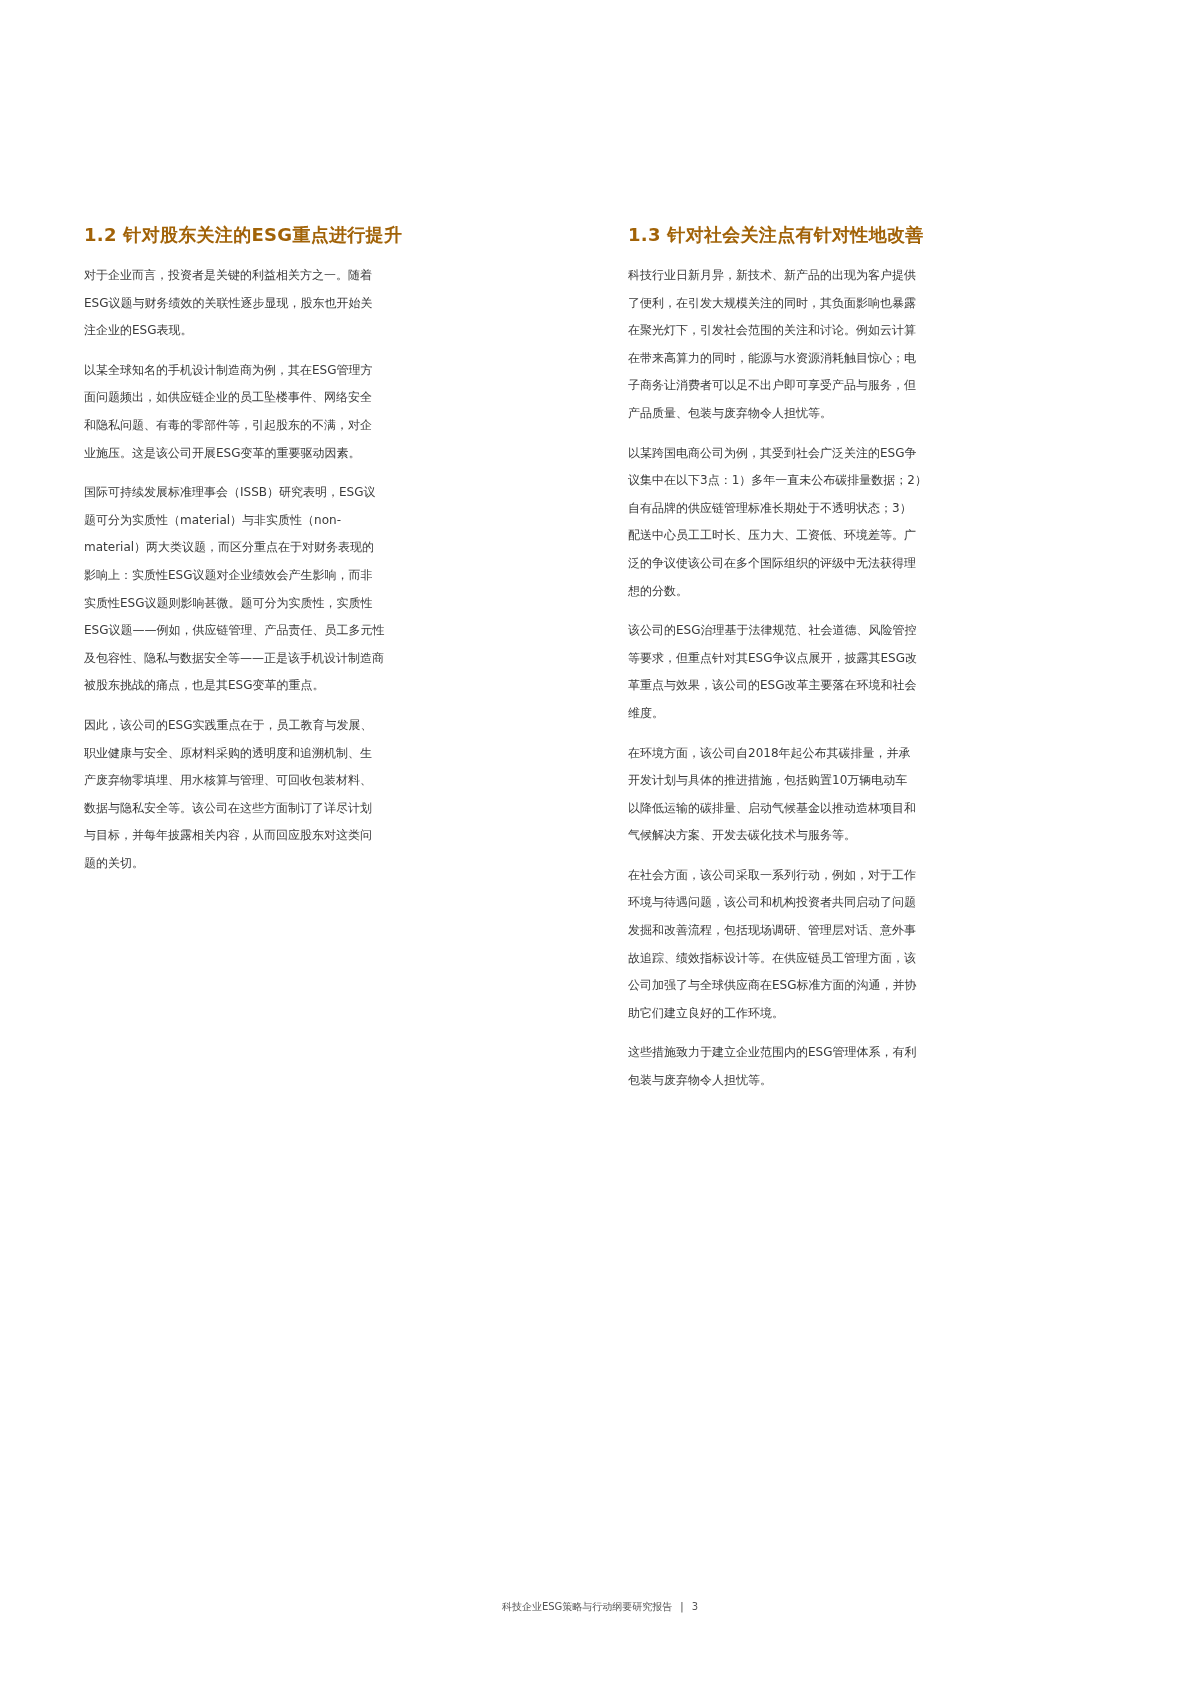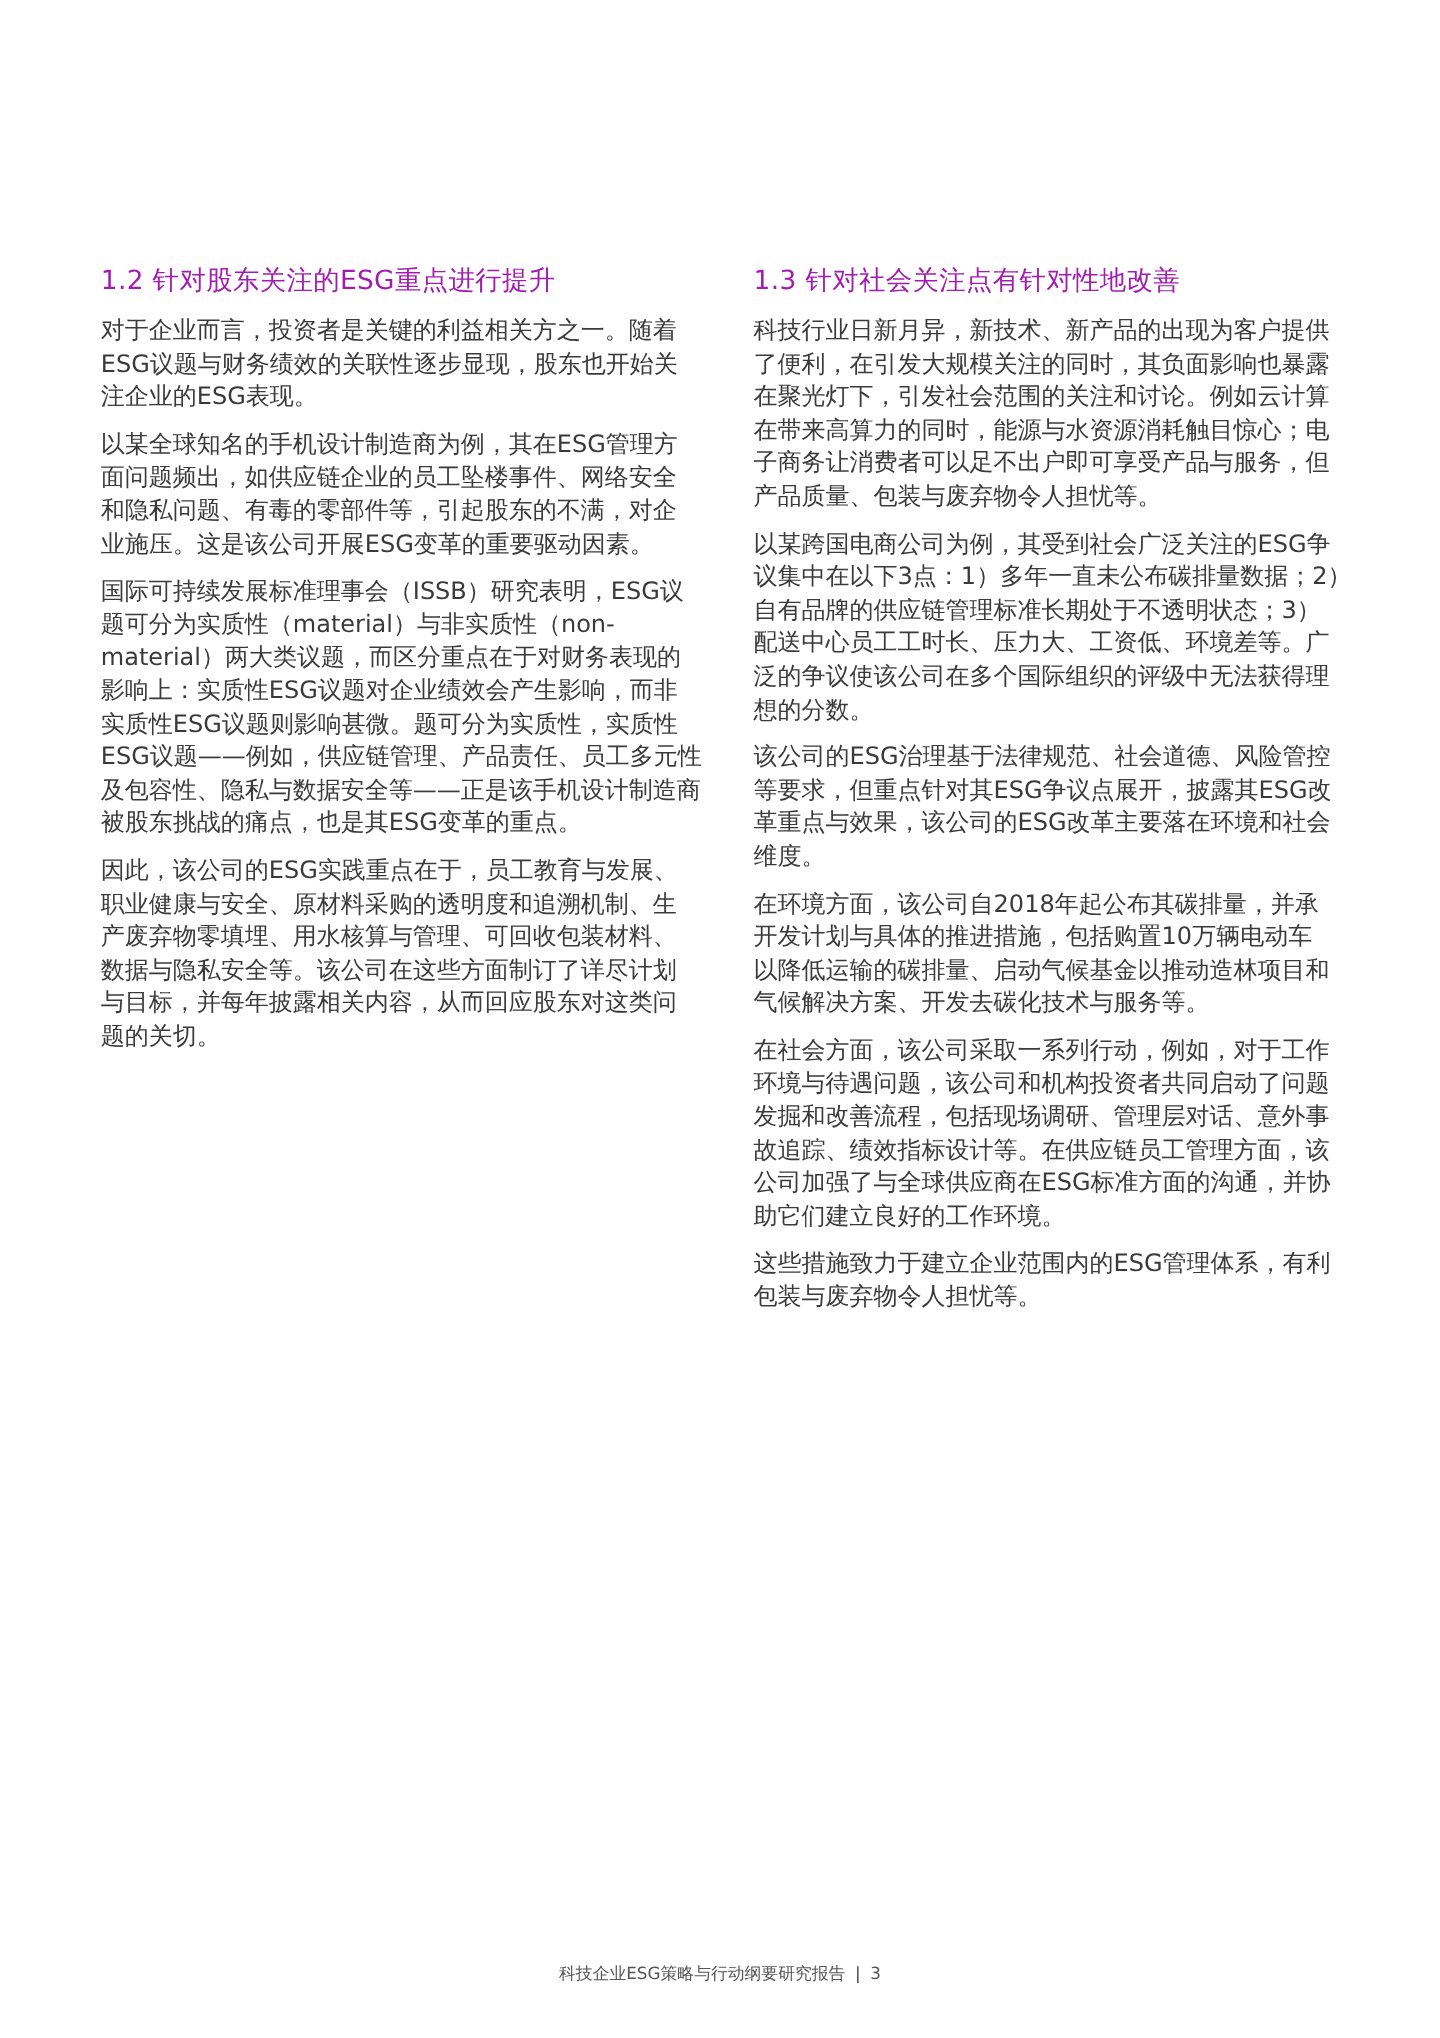--- a/index.html
+++ b/index.html
@@ -1,25 +1,25 @@
 <!DOCTYPE html>
 <html><head>
 <meta charset="utf-8">
 <style>
   html, body { margin: 0; padding: 0; background: #ffffff; }
   body { width: 1200px; height: 1698px; position: relative; overflow: hidden;
          font-family: "DejaVu Sans", "Liberation Sans", sans-serif; color: #333333; }
   .col { position: absolute; top: 222px; width: 500px; }
   .col-left { left: 84px; }
   .col-right { left: 628px; }
-  .heading { font-size: 22px; font-weight: normal; color: #a21caf; margin: 0 0 14px 0; line-height: 26px; letter-spacing: 0.3px; }
-  .para { font-size: 20px; line-height: 27.6px; margin: 0 0 12px 0; color: #3a3a3a; }
+  .heading { font-size: 18px; font-weight: bold; color: #a16207; margin: 0 0 14px 0; line-height: 26px; letter-spacing: 0.3px; }
+  .para { font-size: 12px; line-height: 27.6px; margin: 0 0 12px 0; color: #3a3a3a; }
   .line { display: block; white-space: nowrap; }
-  .footer { position: absolute; top: 1636px; left: 0; width: 1200px; text-align: center;
-            font-size: 14px; color: #555555; }
+  .footer { position: absolute; top: 1600px; left: 0; width: 1200px; text-align: center;
+            font-size: 10px; color: #555555; }
   .footer .sep { margin: 0 8px; color: #444; }
 </style>
 </head>
 <body>
 
 <div class="col col-left">
   <h2 class="heading">1.2 针对股东关注的ESG重点进行提升</h2>
   <p class="para">
     <span class="line">对于企业而言，投资者是关键的利益相关方之一。随着</span>
     <span class="line">ESG议题与财务绩效的关联性逐步显现，股东也开始关</span>

